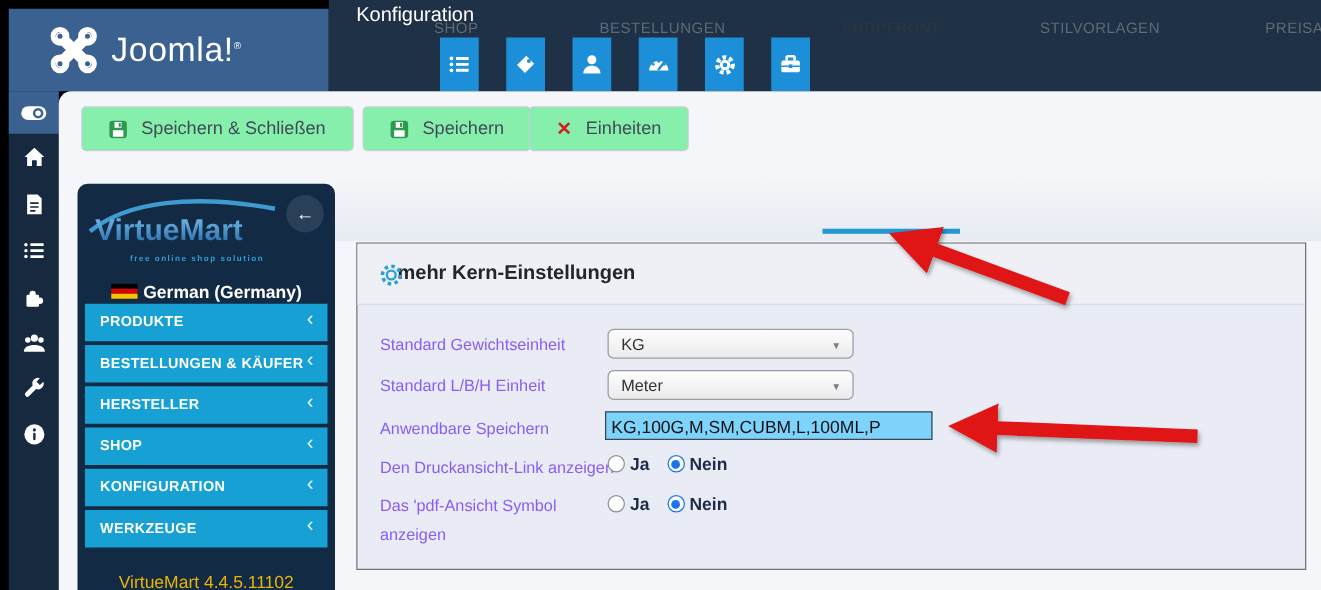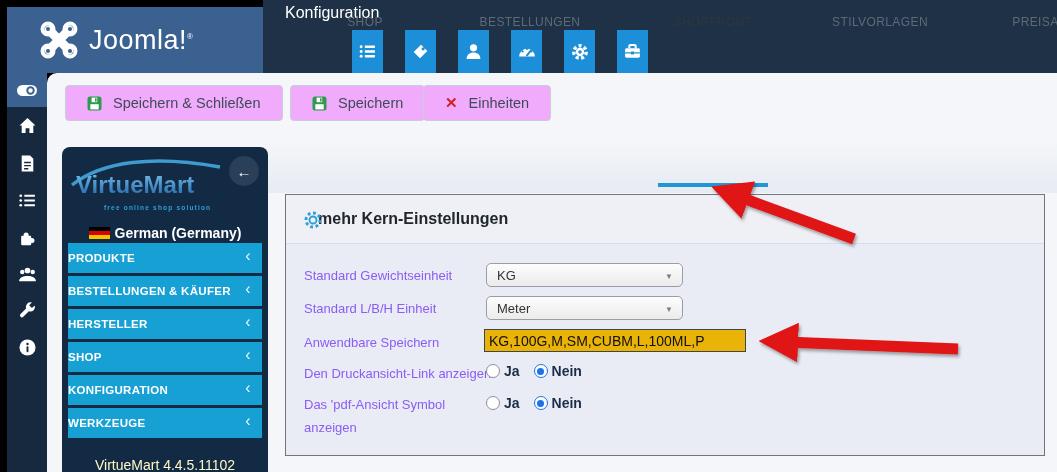--- a/index.html
+++ b/index.html
@@ -17,52 +17,52 @@
 
   
   .admin-sidebar { position:absolute; left:7px; top:73px; width:40px; height:399px; background:#16293f; }
   .aitem { position:absolute; left:0; width:40px; height:34px; display:flex; align-items:center; justify-content:center; }
   .aitem.active { background:#3a6190; }
 
   
   .content-bg { position:absolute; left:47px; top:73px; width:1010px; height:399px; background:#f4f6fa; border-top-left-radius:10px; }
 
   
-  .abtn { position:absolute; top:85px; height:36px; background:#f0abfc; border:1px solid #c6ced6; border-radius:4px; display:flex; align-items:center; gap:11px; padding:0 21px; font-size:14.5px; color:#3f4b57; cursor:pointer; }
+  .abtn { position:absolute; top:85px; height:36px; background:#86efac; border:1px solid #c6ced6; border-radius:4px; display:flex; align-items:center; gap:11px; padding:0 21px; font-size:14.5px; color:#3f4b57; cursor:pointer; }
   .xmark { color:#cf2222; font-weight:bold; font-size:15px; }
 
   
   .tabbar { position:absolute; left:268px; top:140px; width:789px; height:53px; background:linear-gradient(#f4f6f9,#e7ebf2); }
   .tab { position:absolute; top:15px; width:160px; text-align:center; font-size:12px; letter-spacing:.4px; color:#5f6a74; cursor:pointer; }
   .tab.active { color:#2a3540; font-weight:bold; }
   .tab-underline { position:absolute; left:658px; top:183px; width:110px; height:4px; background:#2196d3; }
 
   
   .vm-panel { position:absolute; left:62px; top:147px; width:206px; height:325px; background:#132a44; border-radius:8px 8px 0 0; z-index:10; }
   .vm-back { position:absolute; right:9px; top:9px; width:30px; height:30px; border-radius:50%; background:#2a3f58; color:#fff; font-size:15px; display:flex; align-items:center; justify-content:center; cursor:pointer; }
   .vm-logo { position:absolute; left:14px; top:24px; font-size:24px; font-weight:bold; background:linear-gradient(180deg,#79c0ec,#1b62a4); -webkit-background-clip:text; background-clip:text; color:transparent; }
   .vm-swoosh { position:absolute; left:6px; top:10px; }
   .vm-tagline { position:absolute; left:42px; top:57px; font-size:6.5px; letter-spacing:1.2px; color:#2d9fd8; font-weight:bold; }
   .vm-lang { position:absolute; left:0; top:78px; width:100%; display:flex; align-items:center; justify-content:center; gap:5px; color:#fff; font-weight:bold; font-size:14px; }
   .flag { width:21px; height:13px; display:flex; flex-direction:column; }
   .flag div { flex:1; }
   .vm-menu { position:absolute; left:6px; top:96px; width:194px; }
-  .vm-item { position:relative; height:30px; margin-bottom:3px; background:#17a0d4; color:#fff; font-size:11.5px; font-weight:bold; letter-spacing:.3px; display:flex; align-items:center; cursor:pointer; }
+  .vm-item { position:relative; height:30px; margin-bottom:3px; background:#17a0d4; color:#fff; font-size:11.5px; font-weight:bold; letter-spacing:.3px; display:flex; align-items:center; padding-left:12px; cursor:pointer; }
   .vm-item .chev { position:absolute; right:11px; font-size:16px; font-weight:normal; color:#e8f6fc; top:4px; }
-  .vm-version { position:absolute; left:0; top:310px; width:100%; text-align:center; color:#fef9c3; font-size:14px; }
+  .vm-version { position:absolute; left:0; top:310px; width:100%; text-align:center; color:#eab308; font-size:14px; }
 
   
   .cfg-panel { position:absolute; left:285px; top:194px; width:760px; height:262px; border:1px solid #70767d; background:#e9ecf4; z-index:5; }
   .cfg-header { position:absolute; left:0; top:0; width:100%; height:49px; background:#eef0f6; border-bottom:1px solid #d9dde5; display:flex; align-items:center; }
   .cfg-title { margin-left:32px; font-size:16px; font-weight:bold; color:#20262b; }
   .cfg-gear { position:absolute; left:16px; top:14px; }
   .flabel { position:absolute; left:18px; width:200px; font-size:13px; color:#8b5cf6; line-height:1.75; }
   .vm-select { position:absolute; left:200px; width:197px; height:24px; border:1px solid #989ea6; border-radius:5px; background:linear-gradient(#fdfdfd,#ebebeb); font-size:13px; color:#333; display:flex; align-items:center; padding-left:10px; cursor:pointer;text-align:center; }
   .vm-select .darrow { position:absolute; right:9px; top:8px; font-size:8px; color:#7a8088; }
-  .vm-input { position:absolute; left:198px; width:262px; height:23px; border:1px solid #3f454c; background:#eab308; font-size:14px; color:#111; padding:0 4px; font-family:"Liberation Sans", sans-serif; }
+  .vm-input { position:absolute; left:198px; width:262px; height:23px; border:1px solid #3f454c; background:#7dd3fc; font-size:14px; color:#111; padding:0 4px; font-family:"Liberation Sans", sans-serif; }
   .radio-group { position:absolute; left:200px; display:flex; align-items:center; gap:14px; }
   .radio-opt { display:flex; align-items:center; gap:4px; cursor:pointer; }
   .rdot { width:14px; height:14px; border-radius:50%; border:1.5px solid #8a9097; background:#fff; position:relative; }
   .rdot.checked { border-color:#1a73e8; }
   .rdot.checked::after { content:""; position:absolute; left:2.5px; top:2.5px; width:7px; height:7px; border-radius:50%; background:#1a73e8; }
   .rlabel { font-size:14px; font-weight:bold; color:#1d2c49; }
 
   .arrow-layer { position:absolute; left:0; top:0; z-index:60; pointer-events:none; }
 </style>
 </head>

